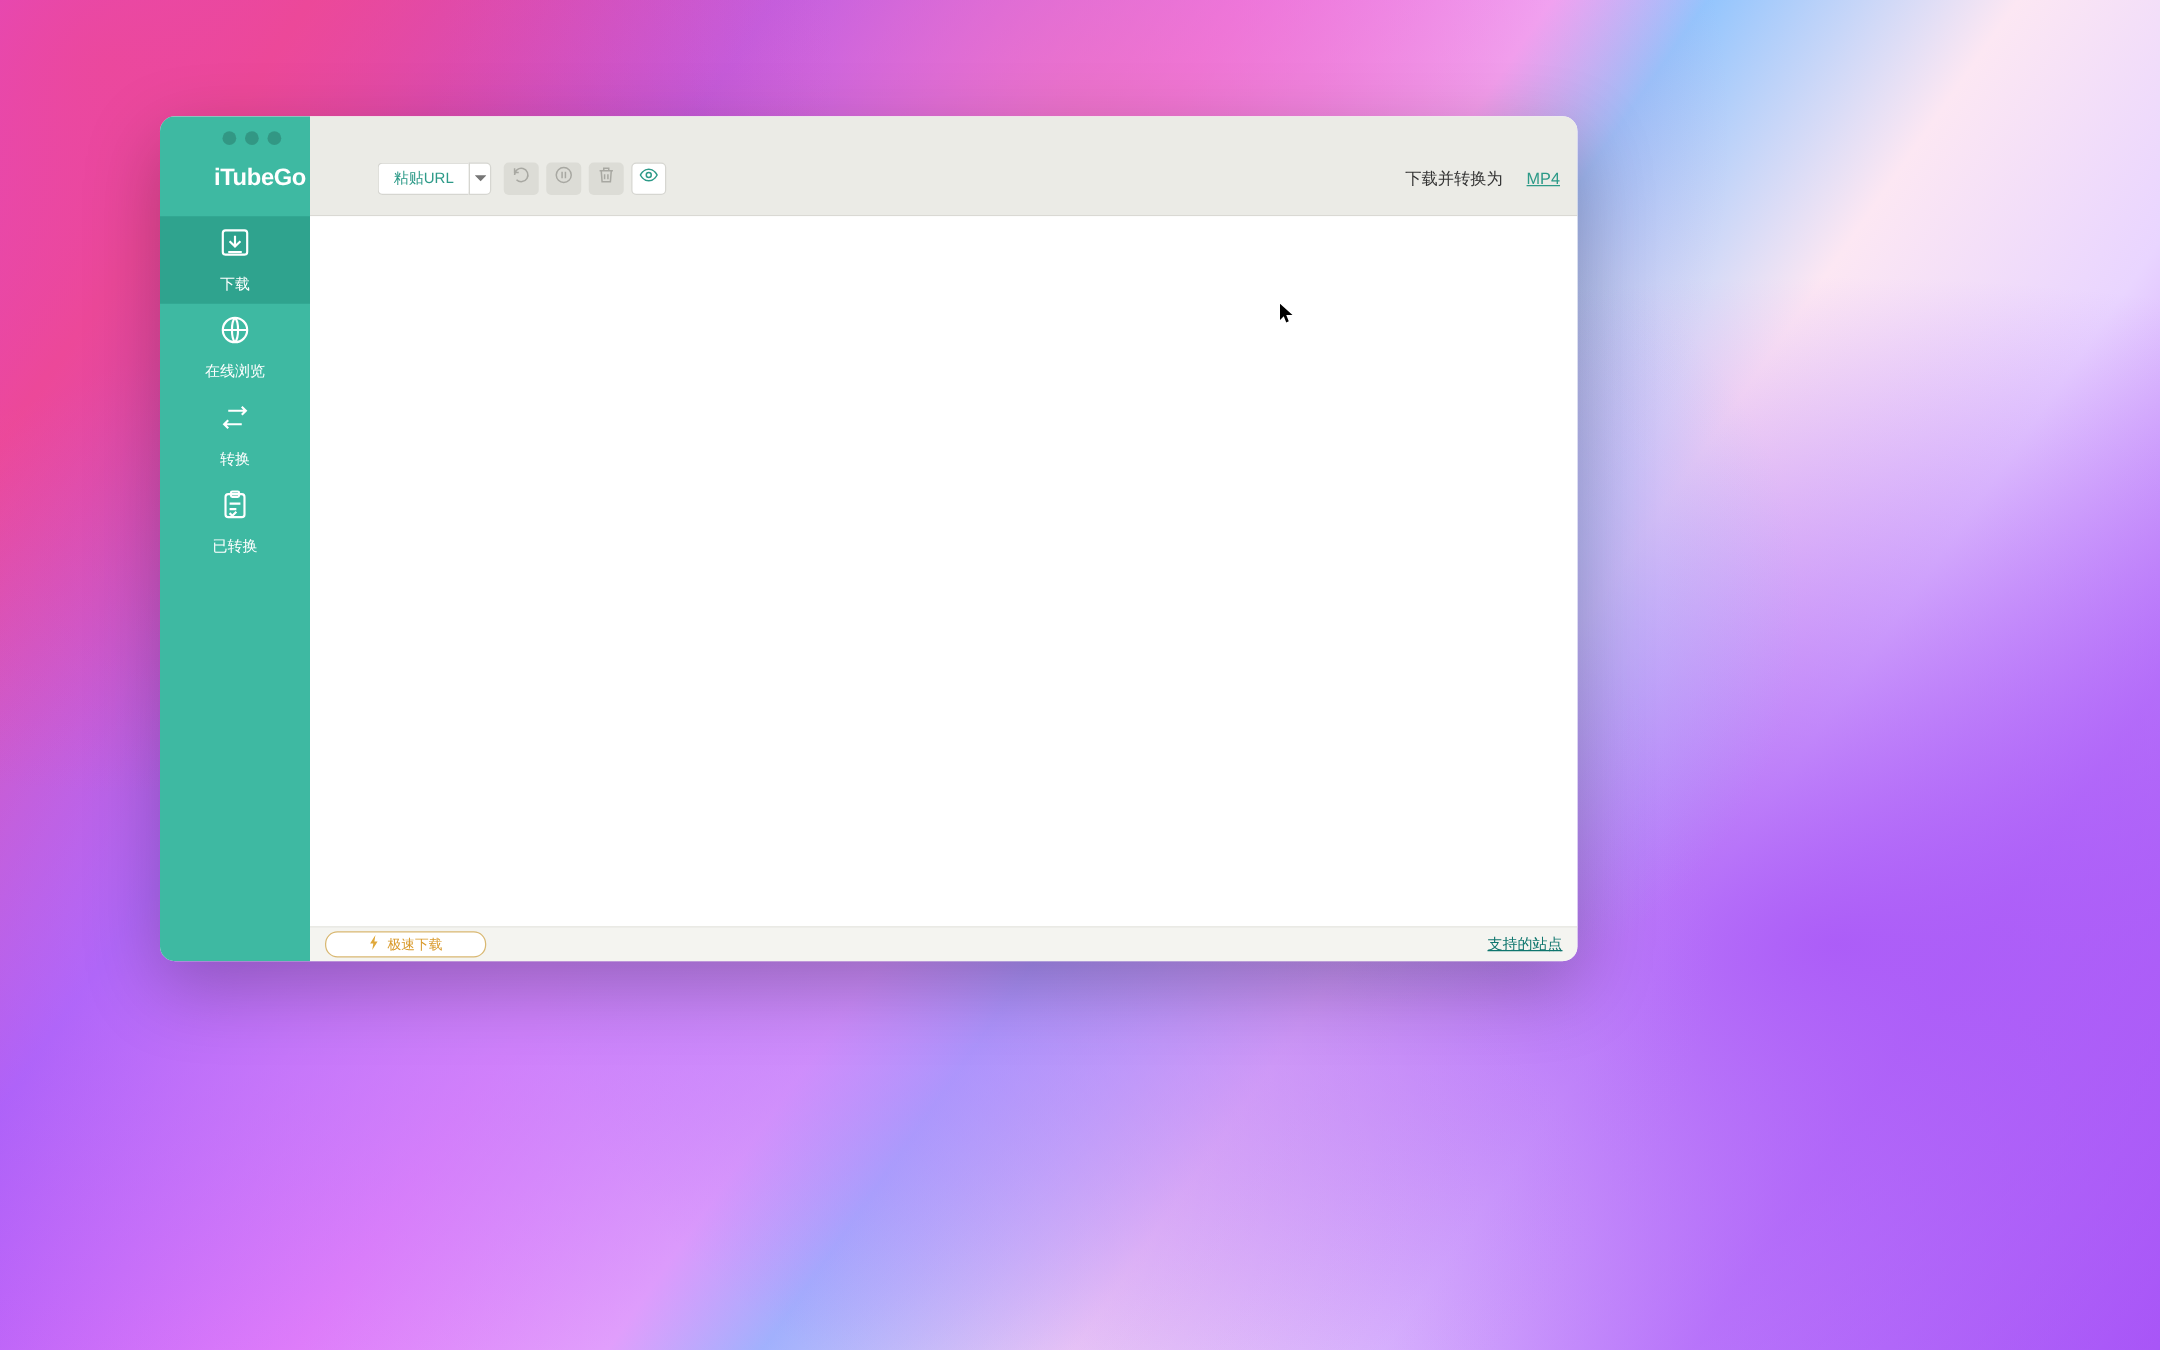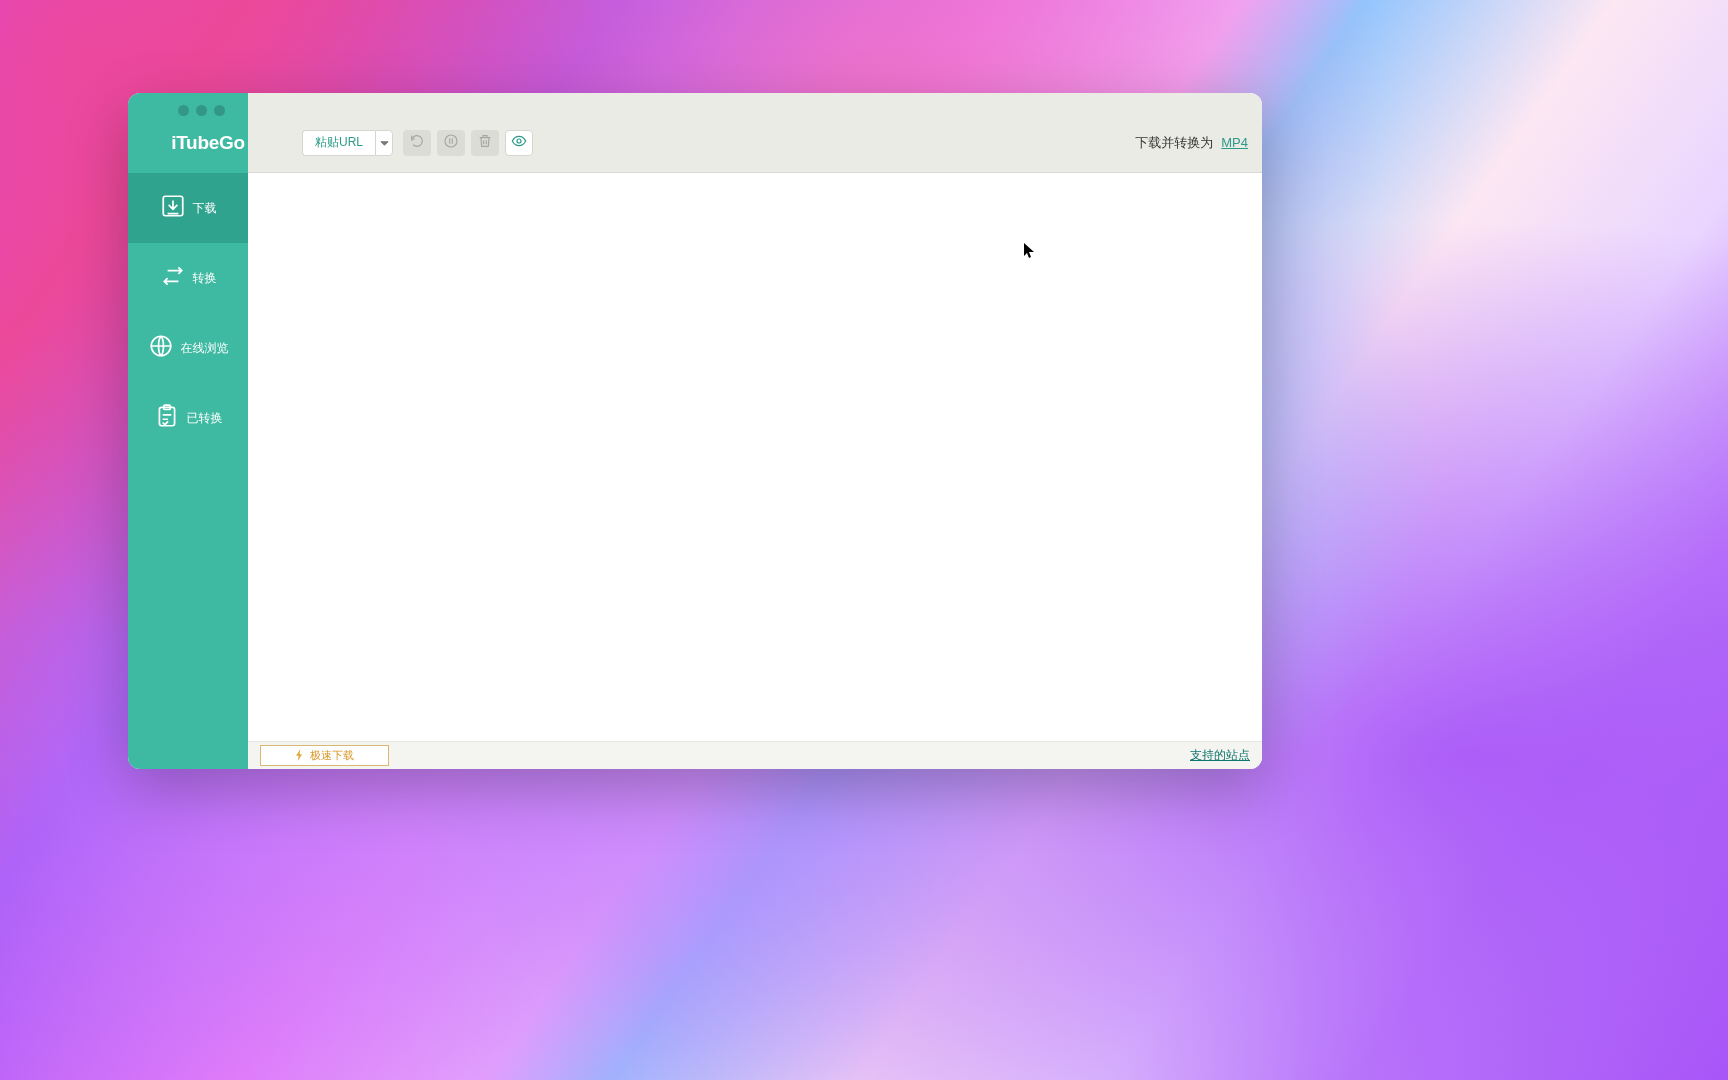--- a/index.html
+++ b/index.html
@@ -66,21 +66,21 @@
       font-weight: 700;
       text-align: center;
       margin-top: 16px;
       letter-spacing: -0.3px;
     }
 
     .sidebar-items { display: flex; flex-direction: column; }
     .sidebar-item {
       height: 70px;
       display: flex;
-      flex-direction: row;
+      flex-direction: column;
       align-items: center;
       justify-content: center;
       gap: 7px;
       cursor: pointer;
       color: #fff;
     }
     .sidebar-item.active { background: #2fa38e; }
     .sidebar-item .icon svg {
       width: 26px; height: 26px;
       stroke: #fff;
@@ -138,41 +138,41 @@
       cursor: pointer;
     }
     .tool-btn.disabled { background: #dcdcd6; }
     .tool-btn.disabled svg { stroke: #a8a8a2; fill: none; }
     .tool-btn.enabled { background: #fff; border: 1px solid #d6d6d1; }
     .tool-btn.enabled svg { stroke: #2d9a88; fill: none; }
     .tool-btn svg { width: 16px; height: 16px; stroke-width: 1.8; }
 
     .spacer { flex: 1; }
 
-    .convert-group { display: flex; align-items: center; gap: 8px; font-size: 13px; }
+    .convert-group { display: flex; align-items: center; gap: 19px; font-size: 13px; }
     .convert-label { color: #333; }
     .format-link { color: #2d9a88; text-decoration: underline; cursor: pointer; }
 
     .content-area { flex: 1; background: #fff; }
 
     .statusbar {
       height: 28px;
       background: #f4f4f0;
       border-top: 1px solid #e6e6e1;
       display: flex;
       align-items: center;
       padding: 0 12px;
     }
     .turbo-btn {
       border: 1px solid #d9b872;
       background: #fff;
       color: #d99a2b;
       font-size: 11px;
       padding: 2px 34px;
-      border-radius: 0;
+      border-radius: 10px;
       display: flex; align-items: center; gap: 6px;
       cursor: pointer;
     }
     .turbo-btn svg { width: 9px; height: 12px; fill: #e0a83a; }
     .sites-link {
       margin-left: auto;
       color: #0f766e;
       font-size: 12px;
       text-decoration: underline;
       cursor: pointer;
@@ -211,35 +211,35 @@
               <path d="M7 19h10"></path>
             </svg>
         </span>
         <span class="label">下载</span>
       </div>
 
 
       <div class="sidebar-item">
         <span class="icon">
           <svg viewBox="0 0 24 24">
-              <path d="M17 4l3 3-3 3M20 7H7"></path>
-              <path d="M7 20l-3-3 3-3M4 17h13"></path>
-            </svg>
-        </span>
-        <span class="label">转换</span>
+              <circle cx="12" cy="12" r="9"></circle>
+              <path d="M3 12h18M12 3c3 3 3 15 0 18M12 3c-3 3-3 15 0 18"></path>
+            </svg>
+        </span>
+        <span class="label">在线浏览</span>
       </div>
 
       <div class="sidebar-item">
         <span class="icon">
           <svg viewBox="0 0 24 24">
-              <circle cx="12" cy="12" r="9"></circle>
-              <path d="M3 12h18M12 3c3 3 3 15 0 18M12 3c-3 3-3 15 0 18"></path>
-            </svg>
-        </span>
-        <span class="label">在线浏览</span>
+              <path d="M17 4l3 3-3 3M20 7H7"></path>
+              <path d="M7 20l-3-3 3-3M4 17h13"></path>
+            </svg>
+        </span>
+        <span class="label">转换</span>
       </div>
 
       <div class="sidebar-item">
         <span class="icon">
           <svg viewBox="0 0 24 24">
               <rect x="5" y="4" width="14" height="17" rx="2"></rect>
               <rect x="9" y="2" width="6" height="4" rx="1"></rect>
               <path d="M8 11h8M8 15h5M8 18l2 2 3-3"></path>
             </svg>
         </span>

